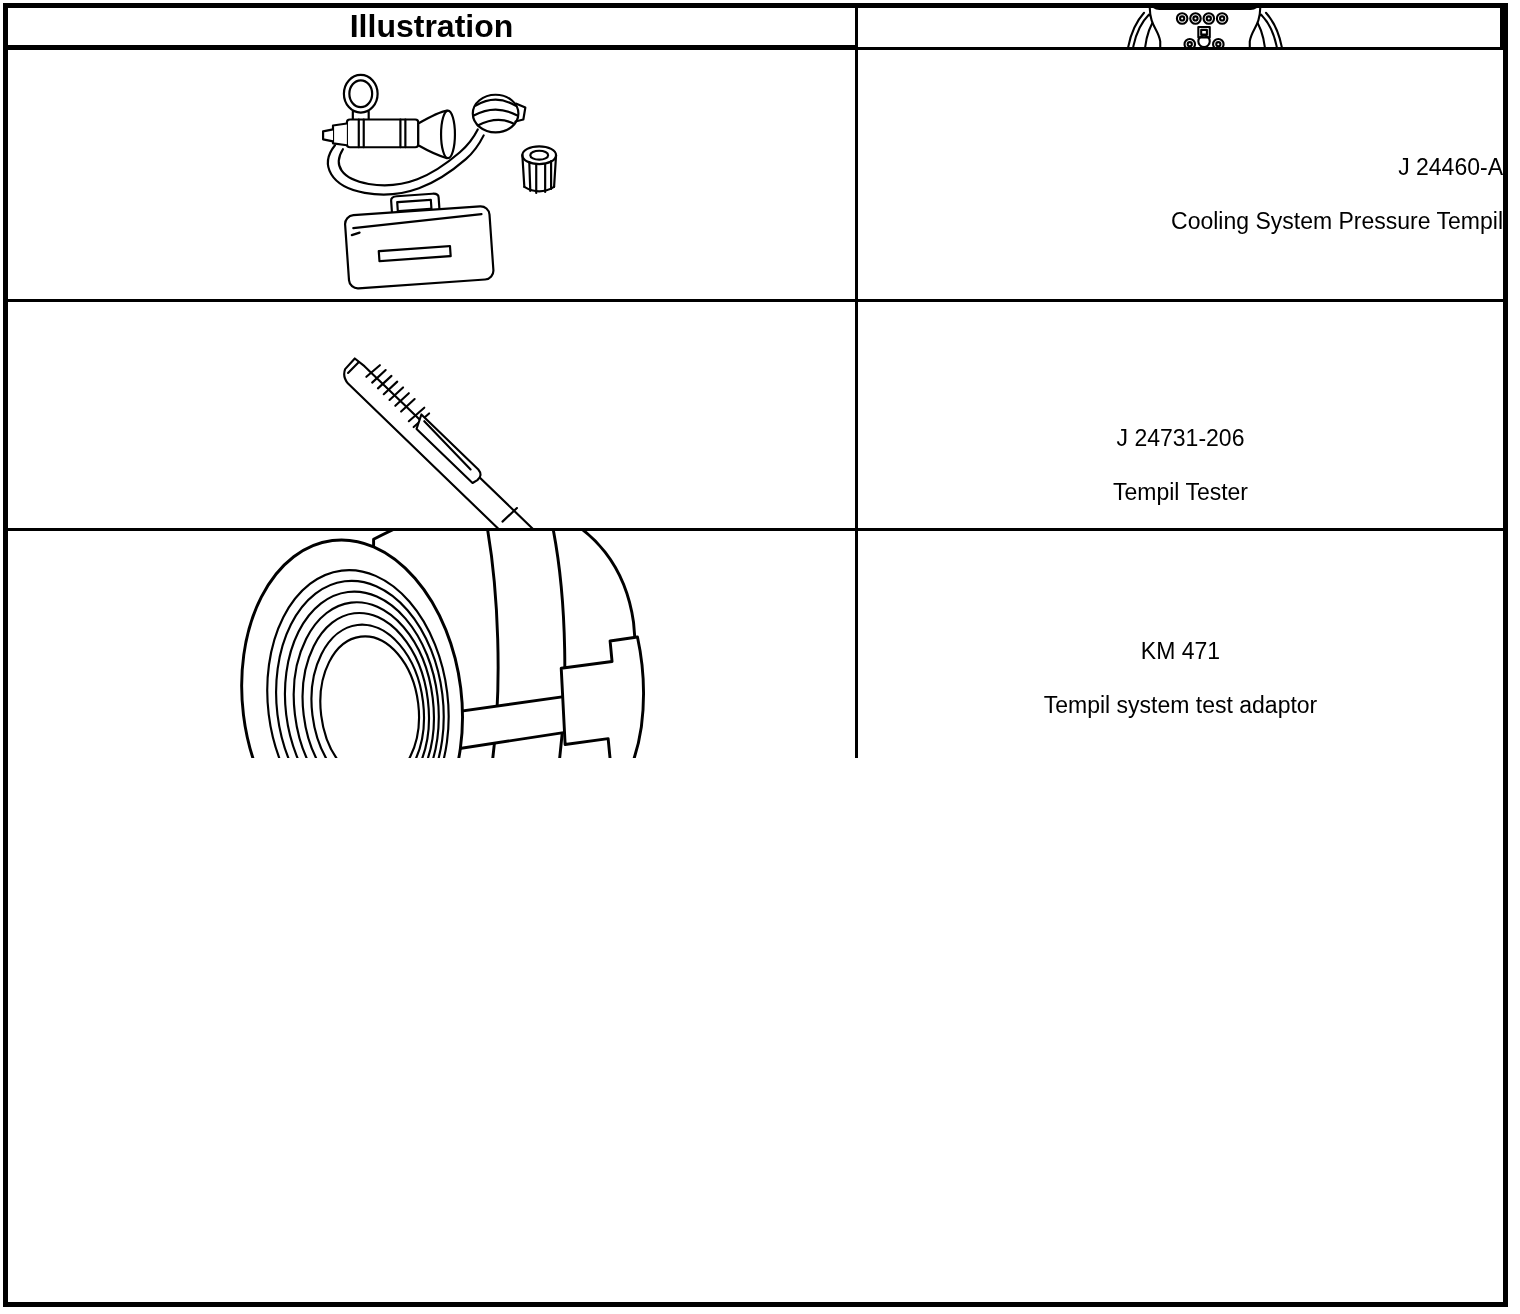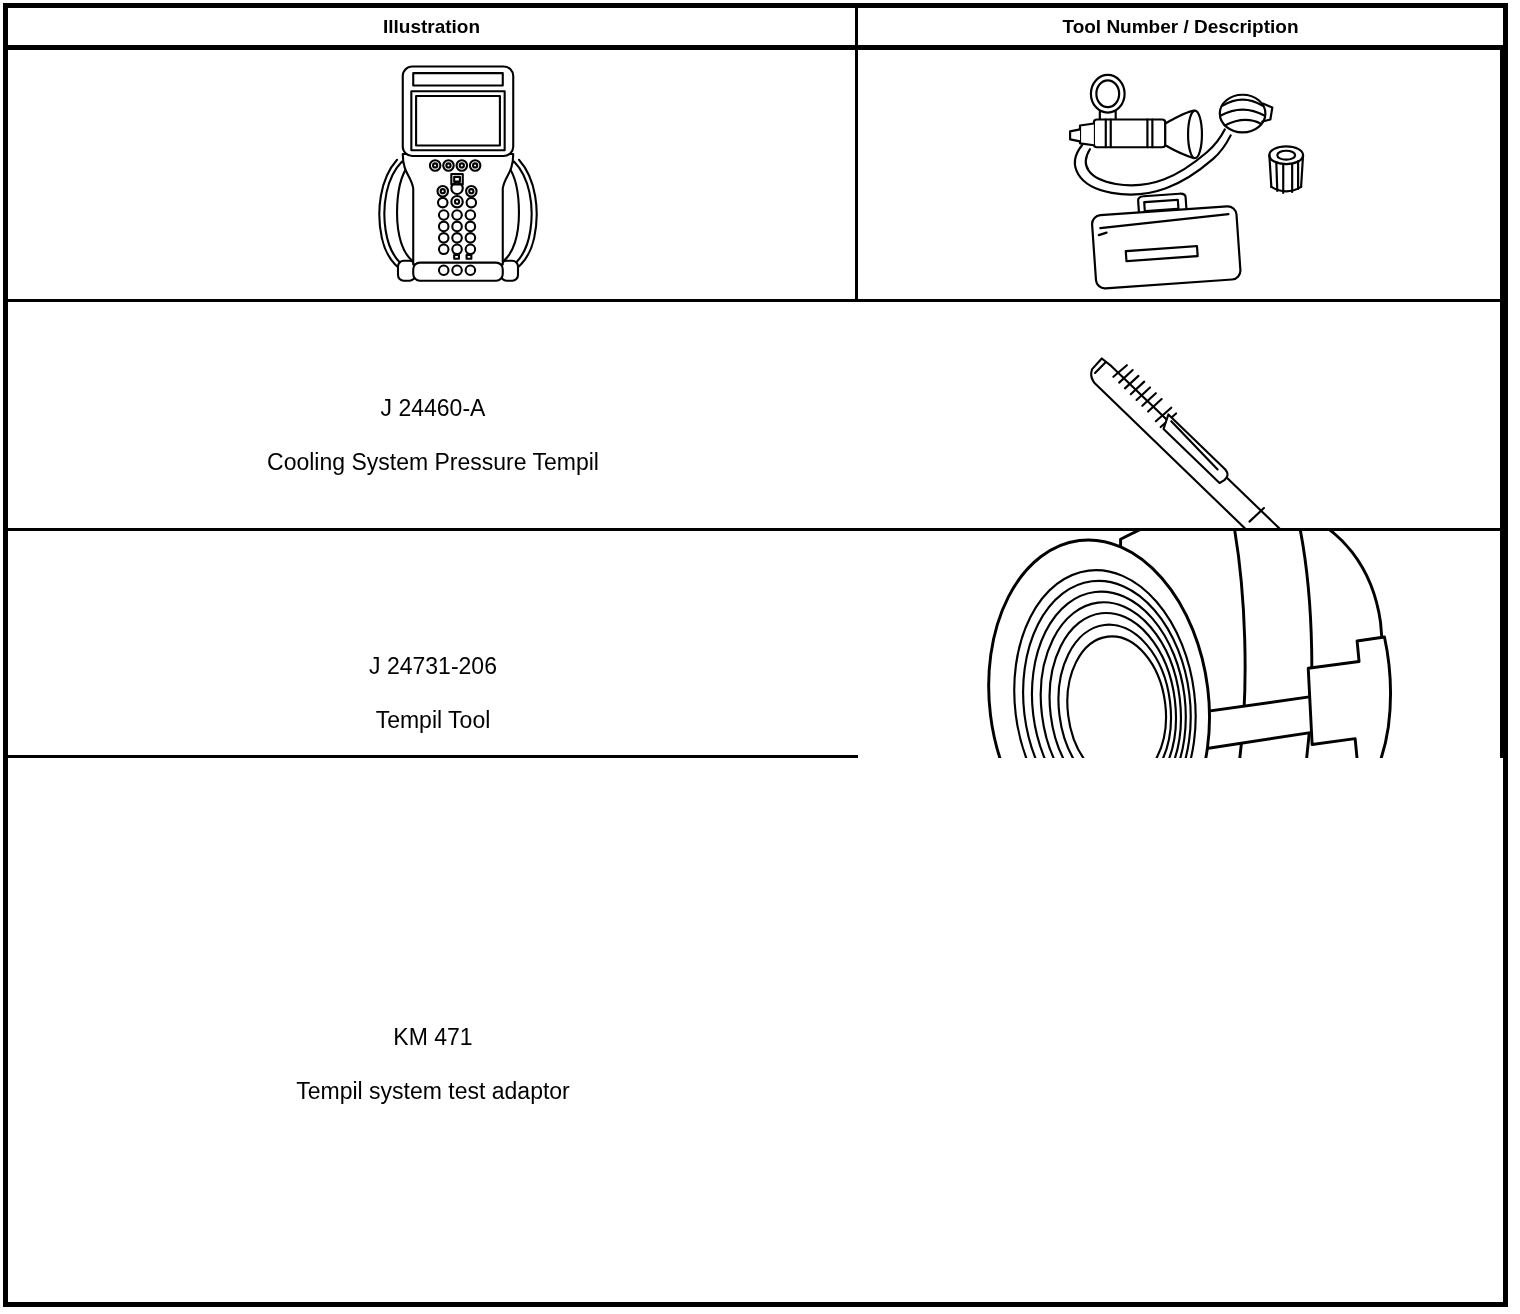--- a/index.html
+++ b/index.html
@@ -15,48 +15,45 @@
     width:1505px;height:1304px;
     border:5px solid #000;
     box-sizing:border-box;
     display:grid;
     grid-template-columns:850px 1fr;
     grid-template-rows:42px 252px 229px 227px 1fr;
     background:#fff;
   }
   .cell{box-sizing:border-box;overflow:hidden;display:flex;align-items:center;justify-content:center;background:#fff;}
   .c1{border-right:3px solid #000;}
-  .head{border-bottom:5px solid #000;font-weight:bold;font-size:19px;}
+  .head{border-bottom:5px solid #000;font-weight:bold;font-size:32px;}
   .r1,.r2,.r3{border-bottom:3px solid #000;}
   .stack{display:flex;flex-direction:column;align-items:center;justify-content:center;gap:31px;font-size:23px;line-height:1;text-align:center;width:100%;}
   .stack .line{white-space:nowrap;}
   
   .illu-r1{transform:translateX(26px);}
   .illu-r2{transform:translate(16px,4px);}
   .illu-r3{transform:translateY(40px);}
   .illu-r4{transform:translate(10px,36px);}
-  .txt-r2{transform:translateY(20px);}
+  .txt-r2{transform:translateY(20px);align-items:flex-end;}
   .txt-r3{transform:translateY(50px);text-align:center;}
   .txt-r4{transform:translateY(34px);}
   svg{display:block;}
   .lineart{stroke:#000;fill:none;stroke-width:2.2;stroke-linecap:round;stroke-linejoin:round;}
   .lineart .f{fill:#ffffff;}
   .lineart .thick{stroke-width:3;}
 </style>
 </head>
 <body>
 
 <div class="page">
   <div class="tbl">
 
     <div class="cell head c1">
       <span>Illustration</span>
-    </div>
-    <div class="cell head">
-      <span>Tool Number / Description</span>
     </div>
 
     <div class="cell c1 r1">
       <span class="illu-r1">
         <svg width="200" height="238" viewBox="0 0 210 240" class="lineart">
 
           <path class="f" d="M46,106 C30,122 25,152 29,178 C32,198 41,212 53,219 L57,210 C47,202 41,184 41,160 C41,138 45,120 53,110 Z"></path>
           <path d="M41,104 C23,124 19,158 25,186 C29,204 39,216 49,222"></path>
           <path class="f" d="M164,106 C180,122 185,152 181,178 C178,198 169,212 157,219 L153,210 C163,202 169,184 169,160 C169,138 165,120 157,110 Z"></path>
           <path d="M169,104 C187,124 191,158 185,186 C181,204 171,216 161,222"></path>
@@ -174,21 +171,21 @@
           <path class="f" d="M109,73 L168,130 Q173,136 167,141 L162,144 L104,88 Z"></path>
           <path d="M112,80 L160,130"></path>
 
           <path d="M193,184 L208,170"></path>
         </svg>
       </span>
     </div>
     <div class="cell r3">
       <div class="stack txt-r3">
         <div class="line">J 24731-206</div>
-        <div class="line">Tempil Tool</div>
+        <div class="line">Tempil Tester</div>
       </div>
     </div>
 
     <div class="cell c1">
       <span class="illu-r4">
         <svg width="430" height="440" viewBox="0 0 440 450" class="lineart">
 
           <path class="f thick" d="M150,80 C175,67 200,56 220,51 L224,61 L238,58 L235,48
                    C245,46 254,45 262,46 L266,60 L330,52
                    C375,68 408,108 416,165

